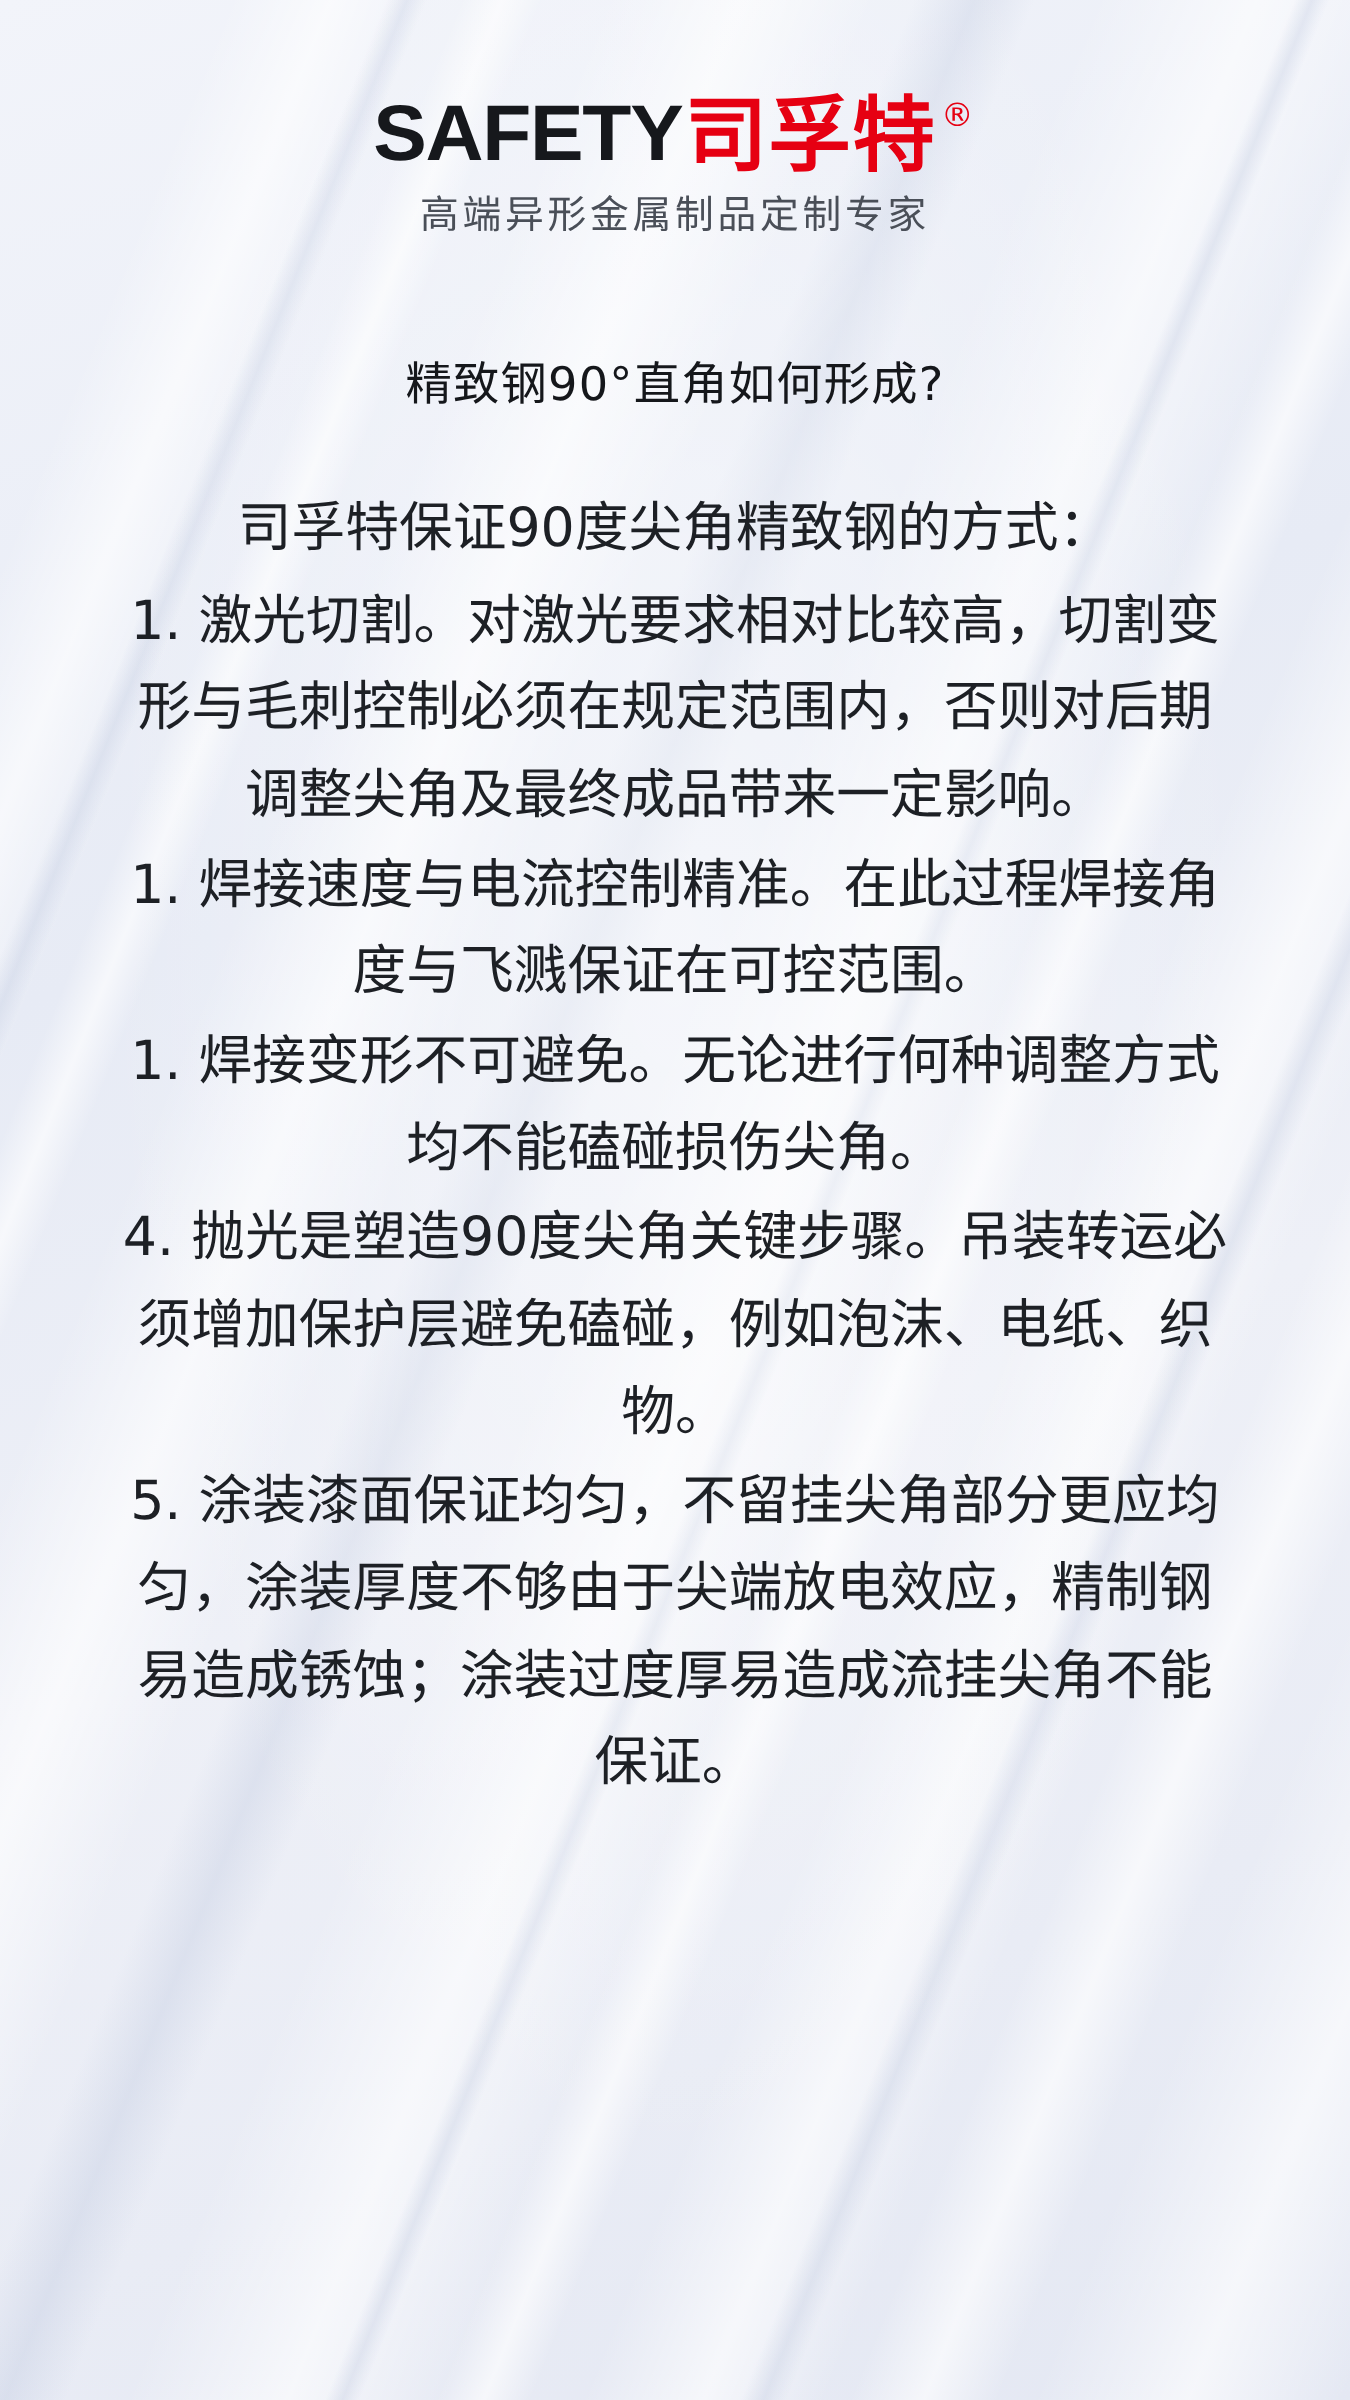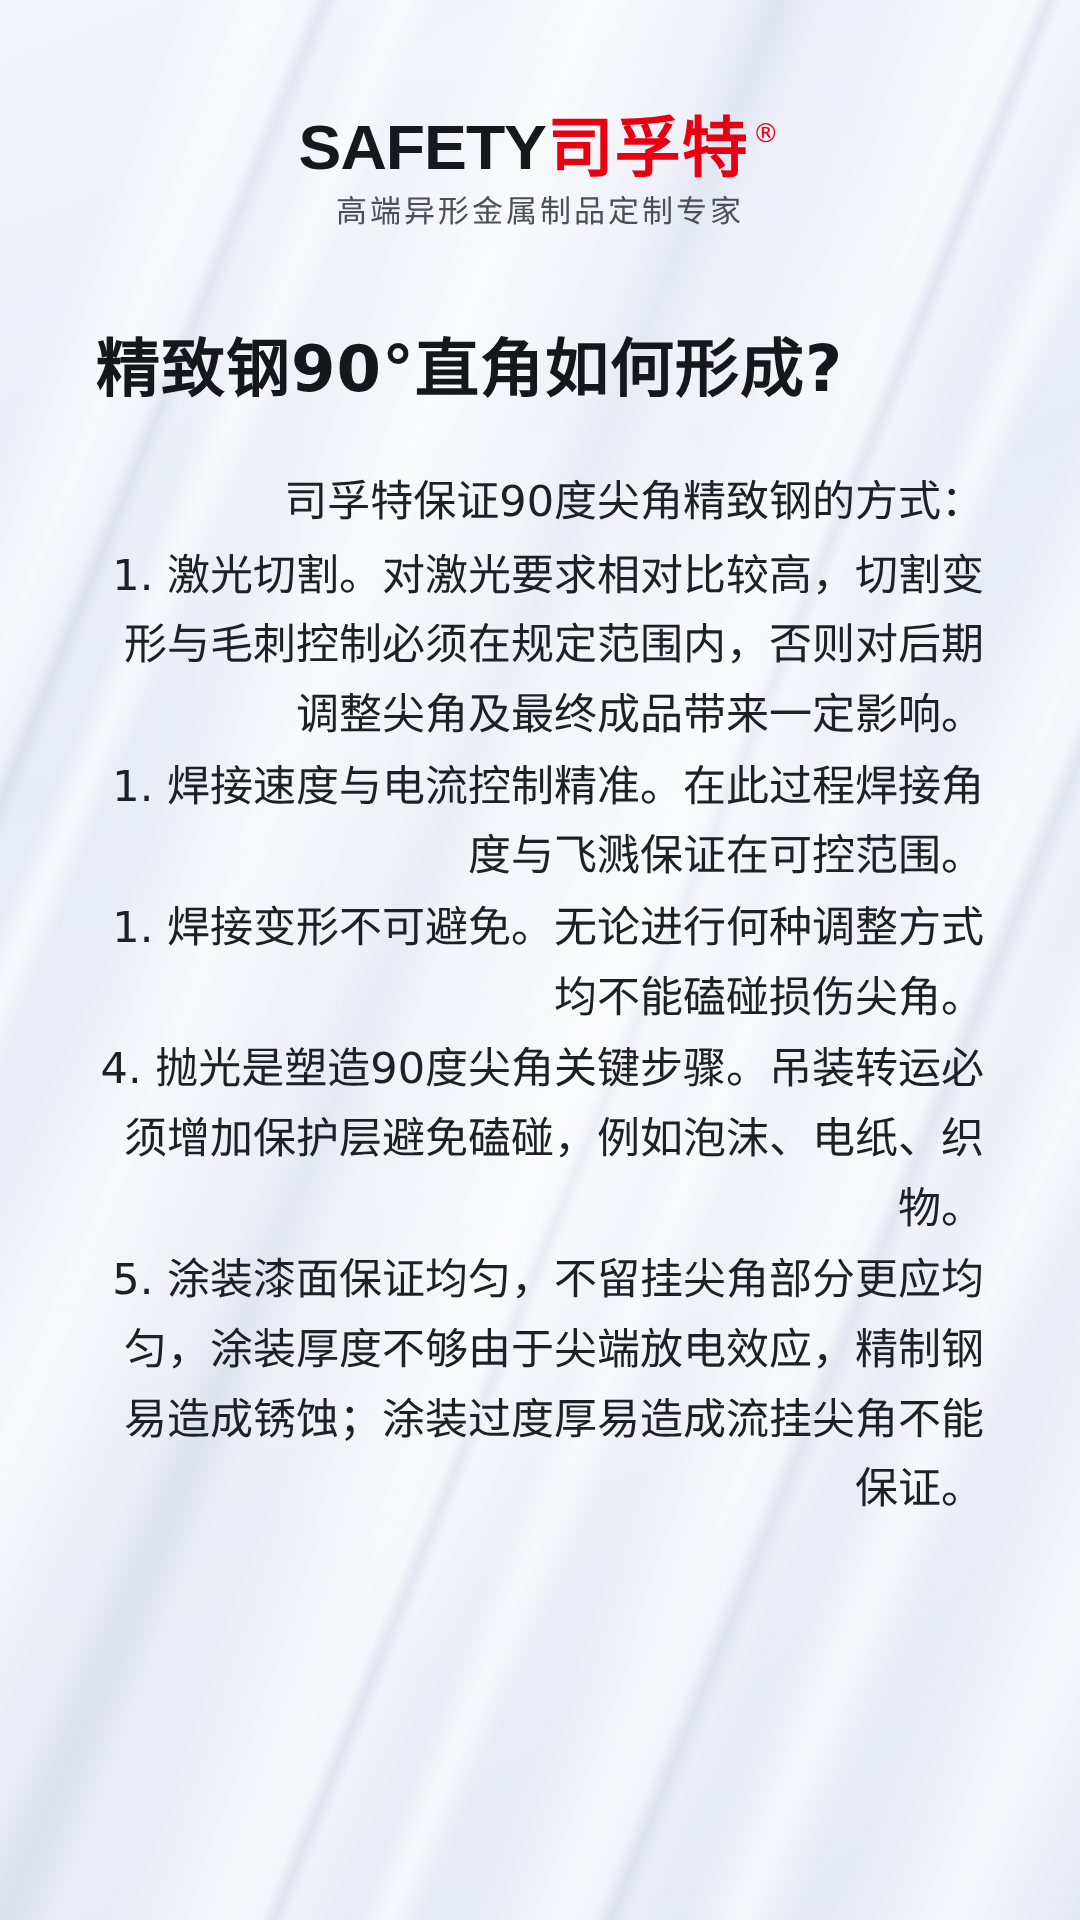--- a/index.html
+++ b/index.html
@@ -63,21 +63,21 @@
   }
 
   .content {
     position: relative;
     z-index: 3;
     padding: 0 96px;
   }
 
   
   .logo-block {
-    padding-top: 116px;
+    padding-top: 76px;
     text-align: center;
   }
   .logo-row {
     display: flex;
     align-items: flex-start;
     justify-content: center;
     line-height: 1;
   }
   .logo-en {
     font-family: "Liberation Sans", "DejaVu Sans", sans-serif;
@@ -108,36 +108,36 @@
     font-family: "DejaVu Sans", "Liberation Sans", sans-serif;
     font-size: 31px;
     color: #4a4f58;
     letter-spacing: 3px;
     font-weight: 400;
   }
 
   
   .headline {
     margin-top: 86px;
-    text-align: left;
+    text-align: center;
     font-family: "DejaVu Sans", "Liberation Sans", sans-serif;
-    font-weight: 700;
-    font-size: 64px;
+    font-weight: 400;
+    font-size: 37px;
     color: #15171b;
     letter-spacing: 1px;
   }
 
   
   .body-copy {
     margin-top: 58px;
     font-family: "DejaVu Sans", "Liberation Sans", sans-serif;
     font-size: 43px;
     line-height: 1.62;
     color: #1d2025;
-    text-align: right;
+    text-align: center;
     letter-spacing: 0px;
   }
   .para {
     margin: 0 0 2px 0;
     text-indent: 0;
   }
   .para.first {
     margin-bottom: 4px;
   }
 </style>

